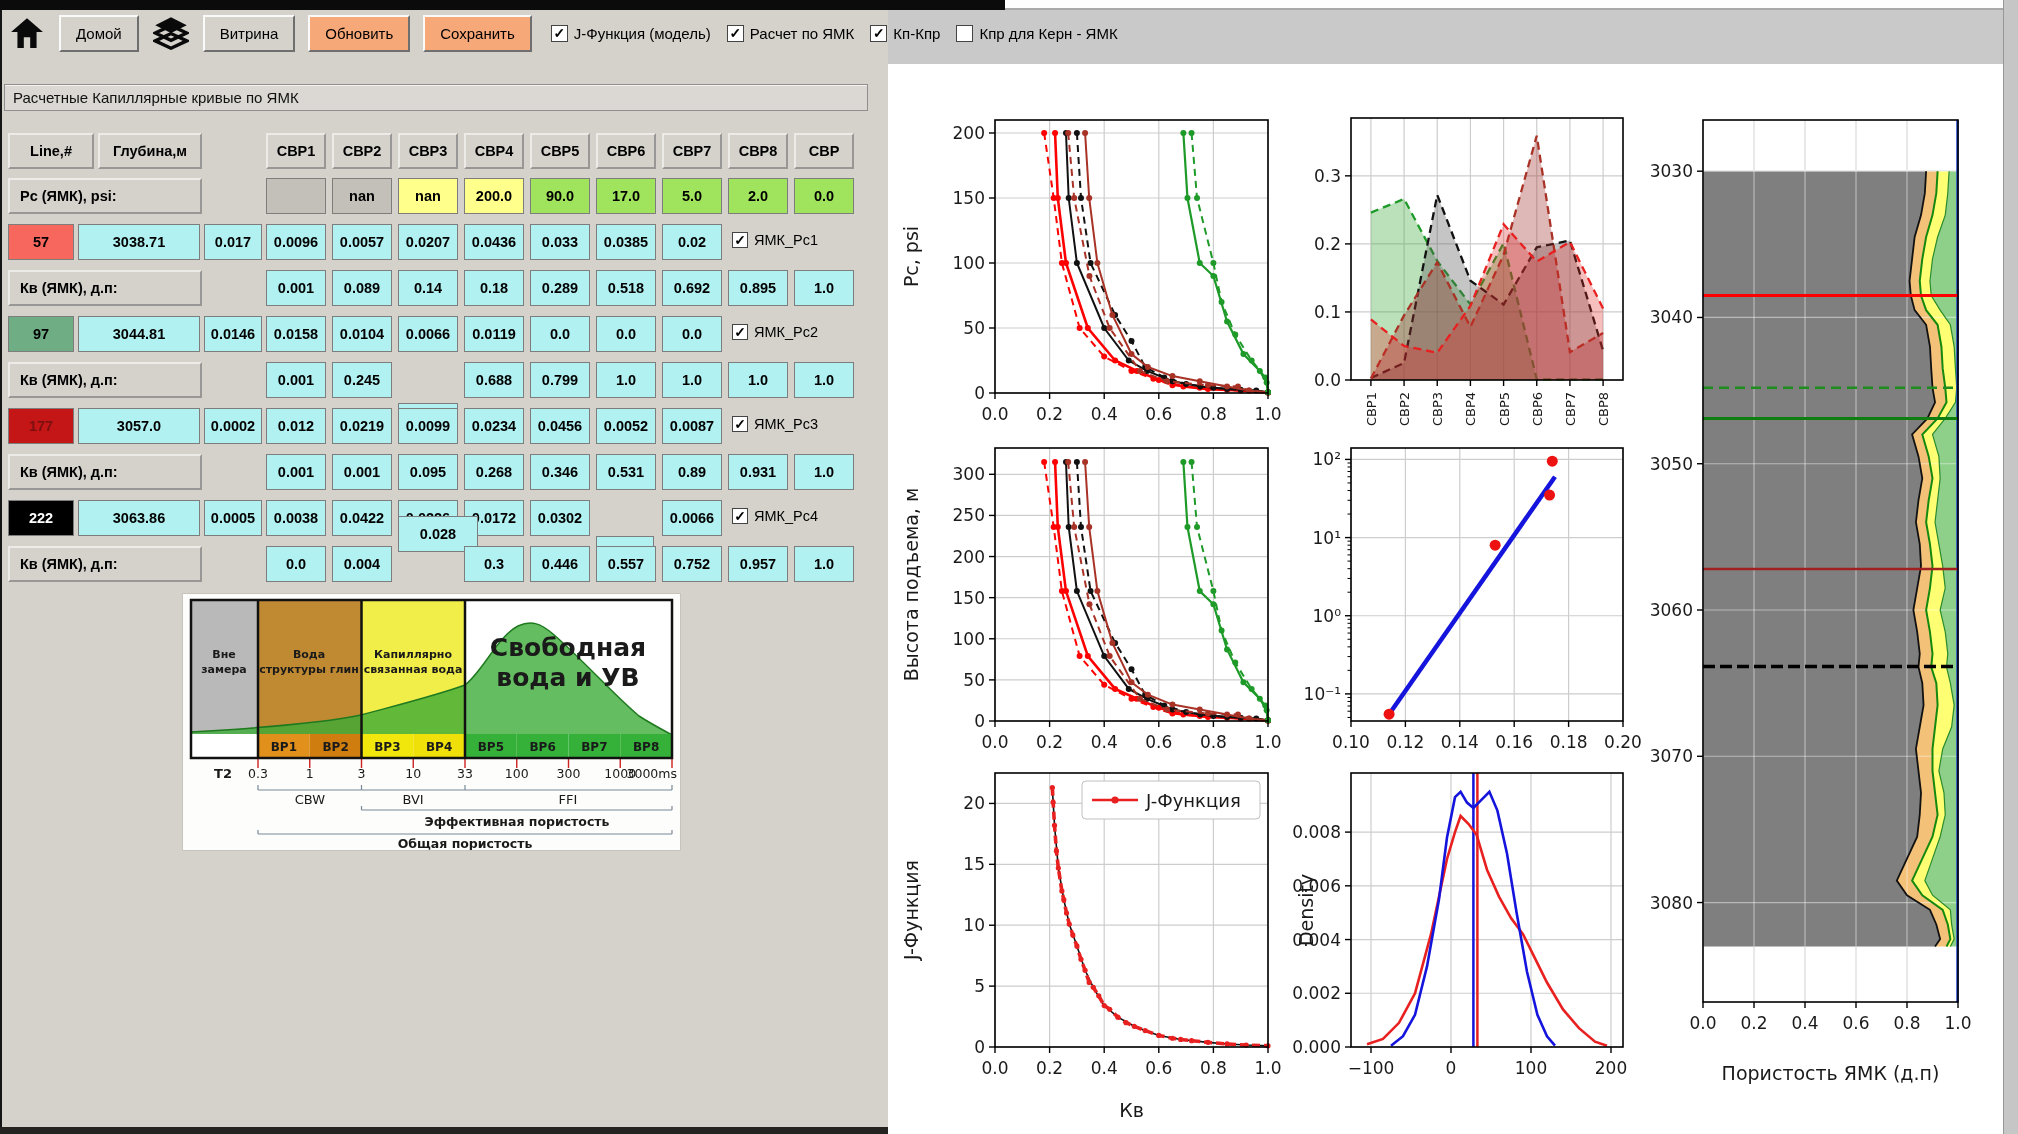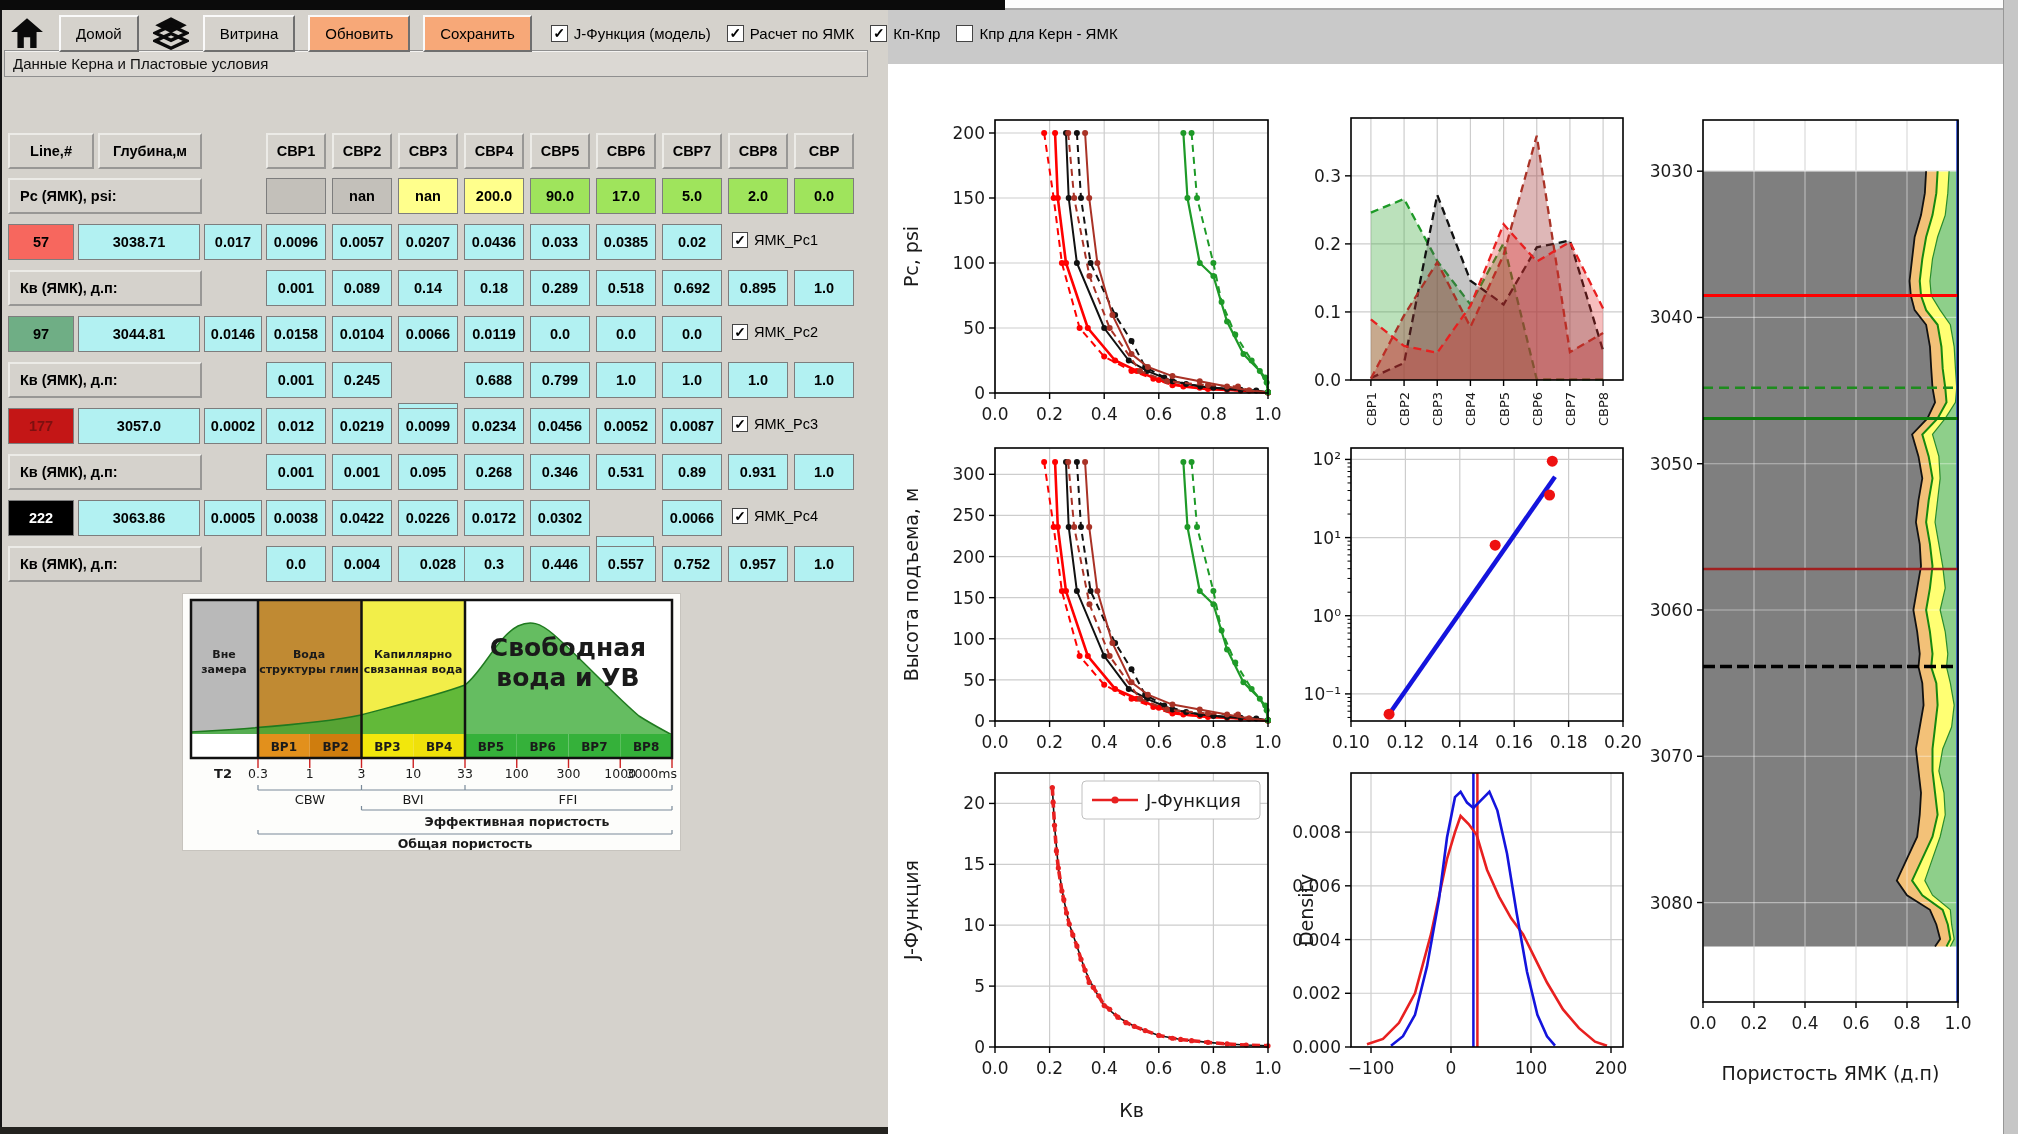--- a/index.html
+++ b/index.html
@@ -78,22 +78,22 @@
           <span class="cbx">✓</span>
           <span>Кп-Кпр</span>
         </div>
         <div class="check-item">
           <span class="cbx"></span>
           <span>Кпр для Керн - ЯМК</span>
         </div>
       </div>
   </div>
 
-  <div class="secbar" style="top:50px;">
-    <span>Данные Керна и Пластовые условия</span>
+  <div class="secbar" style="top:84px;">
+    <span>Расчетные Капиллярные кривые по ЯМК</span>
   </div>
 
   <div class="abs" id="table-area" style="left:0;top:0;width:888px;height:1134px;">
       <div class="cell c-head" style="left: 8px; top: 133px; width: 86px;">Line,#</div>
       <div class="cell c-head" style="left: 98px; top: 133px; width: 104px;">Глубина,м</div>
       <div class="cell c-head" style="left: 266px; top: 133px; width: 60px;">CBP1</div>
       <div class="cell c-head" style="left: 332px; top: 133px; width: 60px;">CBP2</div>
       <div class="cell c-head" style="left: 398px; top: 133px; width: 60px;">CBP3</div>
       <div class="cell c-head" style="left: 464px; top: 133px; width: 60px;">CBP4</div>
       <div class="cell c-head" style="left: 530px; top: 133px; width: 60px;">CBP5</div>
@@ -193,21 +193,21 @@
       <div class="cell" style="left: 530px; top: 500px; width: 60px;">0.0302</div>
       <div class="cell" style="left: 596px; top: 500px; width: 58px; margin-top: 36px;">0.0318</div>
       <div class="cell" style="left: 662px; top: 500px; width: 60px;">0.0066</div>
       <div class="rowchk" style="left: 732px; top: 508px;">
         <span class="cbx" style="width: 16px; height: 16px;">✓</span>
         <span>ЯМК_Pc4</span>
       </div>
       <div class="cell c-label" style="left: 8px; top: 546px; width: 194px;">Кв (ЯМК), д.п:</div>
       <div class="cell" style="left: 266px; top: 546px; width: 60px;">0.0</div>
       <div class="cell" style="left: 332px; top: 546px; width: 60px;">0.004</div>
-      <div class="cell" style="left: 398px; top: 546px; width: 80px;">0.028</div>
+      <div class="cell" style="left: 398px; top: 516px; width: 80px;">0.028</div>
       <div class="cell" style="left: 464px; top: 546px; width: 60px;">0.3</div>
       <div class="cell" style="left: 530px; top: 546px; width: 60px;">0.446</div>
       <div class="cell" style="left: 596px; top: 546px; width: 60px;">0.557</div>
       <div class="cell" style="left: 662px; top: 546px; width: 60px;">0.752</div>
       <div class="cell" style="left: 728px; top: 546px; width: 60px;">0.957</div>
       <div class="cell" style="left: 794px; top: 546px; width: 60px;">1.0</div>
     </div>
 
   <div class="abs" id="t2-card">
     <svg width="497" height="256" viewBox="0 0 497 256">

